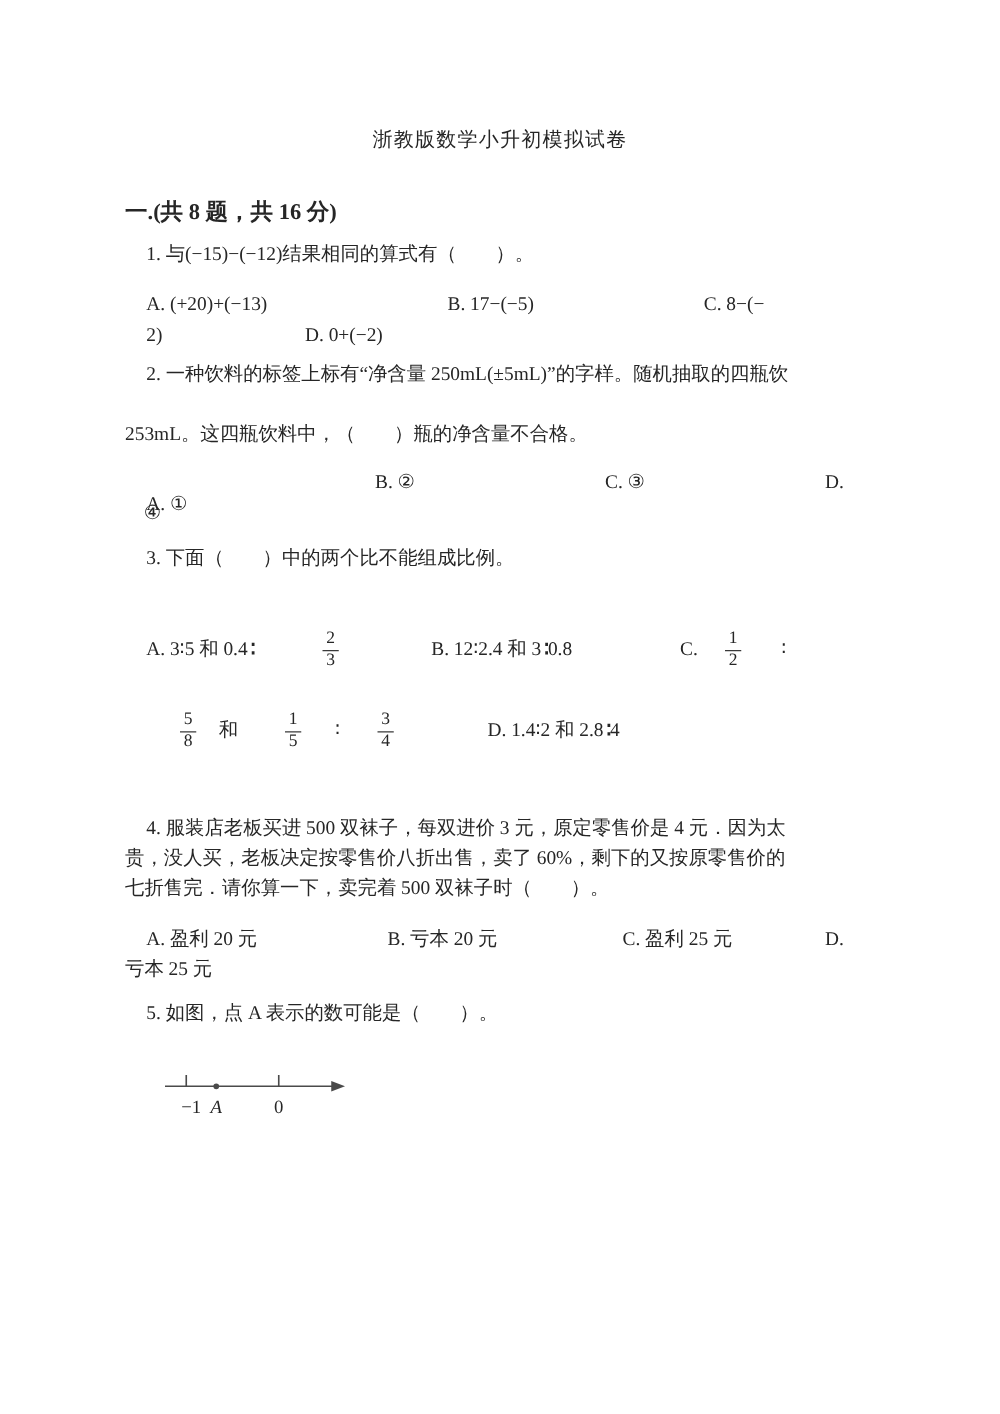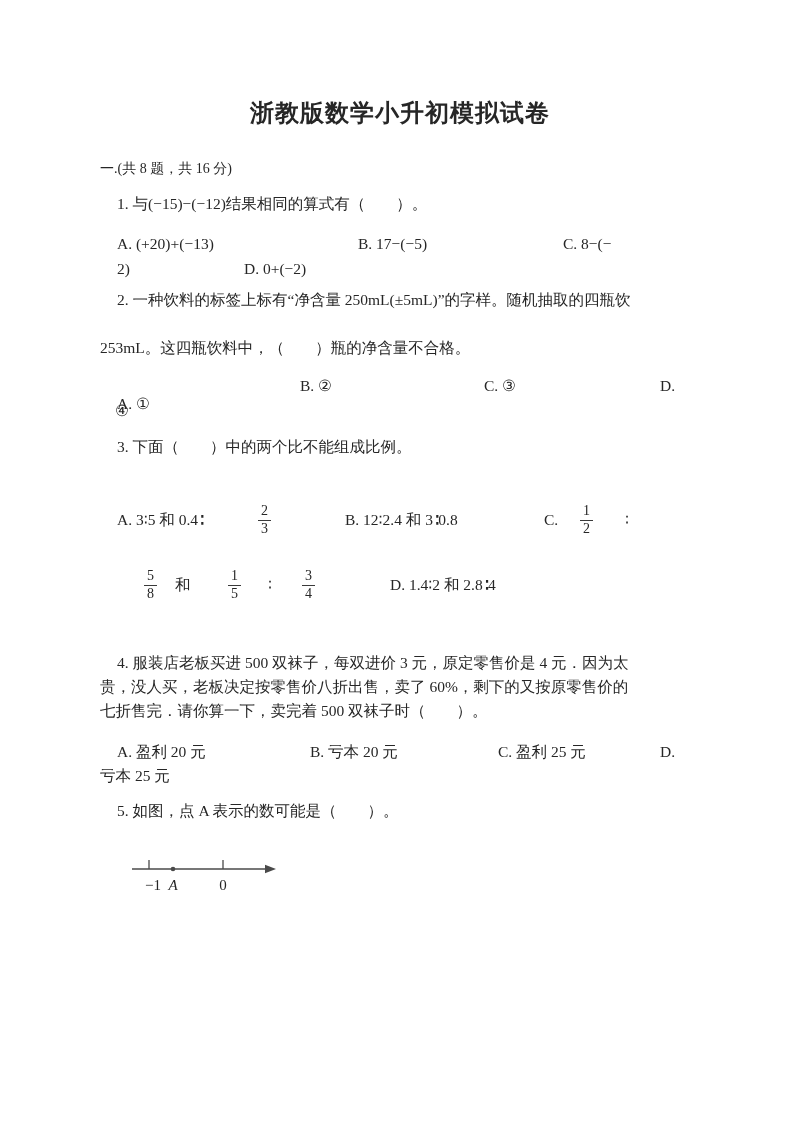--- a/index.html
+++ b/index.html
@@ -3,22 +3,22 @@
 <meta charset="utf-8">
 <style>
   html,body{margin:0;padding:0;background:#ffffff;}
   .page{
     position:relative;width:800px;height:1131px;background:#ffffff;
     font-family:"Liberation Serif","DejaVu Serif",serif;
     color:#262626;font-size:15.5px;overflow:hidden;
   }
   .line{position:absolute;white-space:nowrap;line-height:22px;}
   .title{position:absolute;left:0;width:800px;text-align:center;
-         font-size:24px;font-weight:700;line-height:28px;letter-spacing:1px;}
-  .heading{font-weight:400;font-size:14px;}
+         font-size:16px;font-weight:400;line-height:28px;letter-spacing:1px;}
+  .heading{font-weight:700;font-size:18px;}
   .frow{position:absolute;left:0;width:668px;height:48px;}
   .frow .txt{position:absolute;top:0;line-height:48px;white-space:nowrap;}
   .frac{position:absolute;top:7px;display:inline-flex;flex-direction:column;
         align-items:center;font-size:14px;line-height:1.18;}
   .frac .den{border-top:1px solid #3a3a3a;padding:0 3px;}
   .frac .num{padding:0 3px;}
   .nl-svg{position:absolute;}
   .nl-label{font-size:15px;fill:#262626;font-family:"Liberation Serif","DejaVu Serif",serif;}
   .nl-label-italic{font-style:italic;}
 </style>

